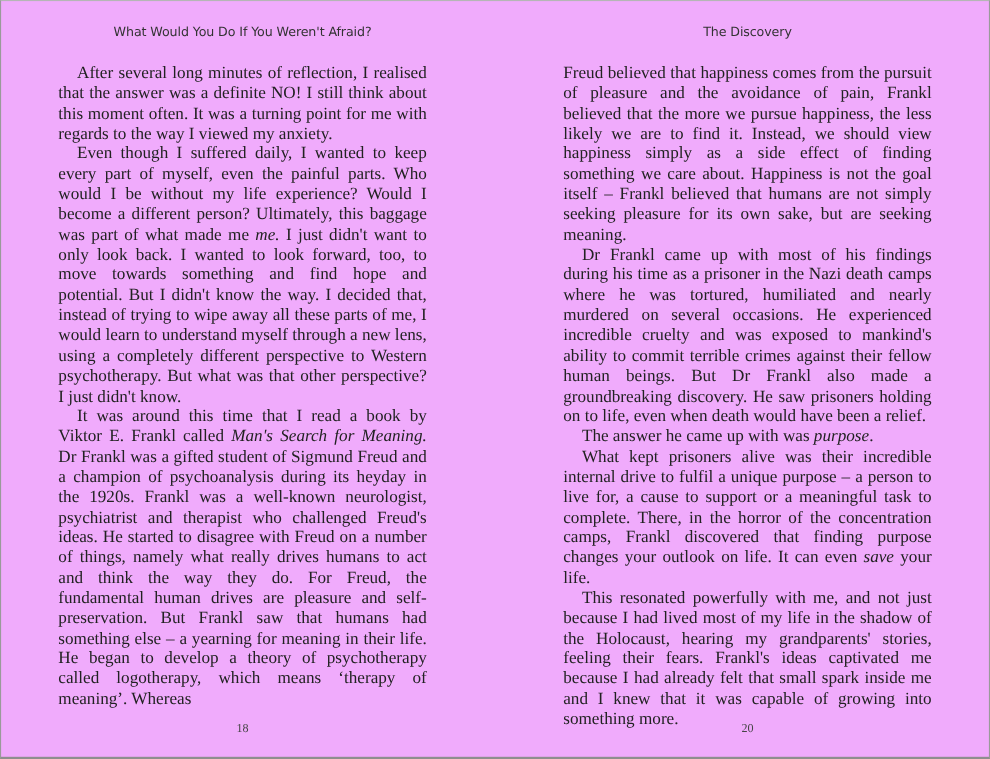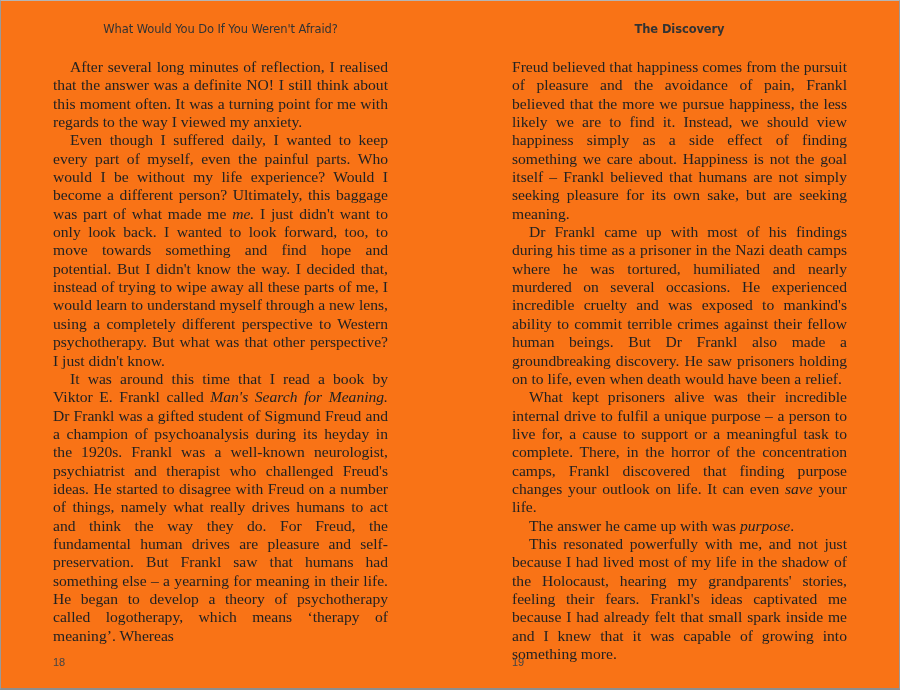--- a/index.html
+++ b/index.html
@@ -1,48 +1,48 @@
 <!DOCTYPE html>
 <html><head>
 <meta charset="utf-8">
 <style>
   html, body { margin: 0; padding: 0; background: #ffffff; }
   body { width: 900px; height: 690px; position: relative; overflow: hidden; }
   .spread {
     position: absolute; left: 0; top: 0; width: 898px; height: 687px;
     border-left: 1px solid #9a9a9a; border-top: 1px solid #b5b5b5;
     border-right: 1px solid #9a9a9a; border-bottom: 2px solid #8e8e8e;
-    background: #f97316;
+    background: #f0abfc;
   }
   .page { position: absolute; top: 0; height: 687px; }
   .page.left { left: 0; width: 449px; }
   .page.right { left: 449px; width: 449px; }
   .running-head {
     position: absolute; top: 21px; left: 0; right: 0;
     text-align: center;
     font-family: "DejaVu Sans", sans-serif;
     font-size: 11.5px; color: #333; letter-spacing: -0.1px;
   }
   .page.left .running-head { left: 52px; width: 335px; right: auto; }
-  .page.right .running-head { left: 62px; width: 335px; right: auto; font-weight: bold; }
+  .page.right .running-head { left: 62px; width: 335px; right: auto; }
   .body {
     position: absolute; top: 57px;
     font-family: "Liberation Serif", serif;
     font-size: 15.6px; line-height: 18.35px; color: #222;
     text-align: justify;
   }
   .page.left .body { left: 52px; width: 335px; }
   .page.right .body { left: 62px; width: 335px; }
   .body p { margin: 0; text-indent: 17px; }
   .body p.noindent { text-indent: 0; }
   .body em { }
   .folio {
     position: absolute; top: 655px; left: 0; right: 0;
-    text-align: left;
-    font-family: Liberation Sans, sans-serif; font-size: 11px; color: #444;
+    text-align: center;
+    font-family: Liberation Serif, serif; font-size: 11px; color: #444;
   }
   .page.left .folio { left: 52px; width: 335px; right: auto; }
   .page.right .folio { left: 62px; width: 335px; right: auto; }
 </style>
 </head>
 <body>
 
 <div class="spread">
   <div class="page left">
     <div class="running-head">What Would You Do If You Weren't Afraid?</div>
@@ -51,19 +51,19 @@
         <p><span>Even though I suffered daily, I wanted to keep every part of myself, even the painful parts. Who would I be without my life experience? Would I become a different person? Ultimately, this baggage was part of what made me </span><em>me.</em><span> I just didn't want to only look back. I wanted to look forward, too, to move towards something and find hope and potential. But I didn't know the way. I decided that, instead of trying to wipe away all these parts of me, I would learn to understand myself through a new lens, using a completely different perspective to Western psychotherapy. But what was that other perspective? I just didn't know.</span></p>
         <p><span>It was around this time that I read a book by Viktor E. Frankl called </span><em>Man's Search for Meaning.</em><span> Dr Frankl was a gifted student of Sigmund Freud and a champion of psychoanalysis during its heyday in the 1920s. Frankl was a well-known neurologist, psychiatrist and therapist who challenged Freud's ideas. He started to disagree with Freud on a number of things, namely what really drives humans to act and think the way they do. For Freud, the fundamental human drives are pleasure and self-preservation. But Frankl saw that humans had something else – a yearning for meaning in their life. He began to develop a theory of psychotherapy called logotherapy, which means ‘therapy of meaning’. Whereas</span></p>
       </div>
     <div class="folio">18</div>
   </div>
   <div class="page right">
     <div class="running-head">The Discovery</div>
     <div class="body">
         <p class="noindent"><span>Freud believed that happiness comes from the pursuit of pleasure and the avoidance of pain, Frankl believed that the more we pursue happiness, the less likely we are to find it. Instead, we should view happiness simply as a side effect of finding something we care about. Happiness is not the goal itself – Frankl believed that humans are not simply seeking pleasure for its own sake, but are seeking meaning.</span></p>
         <p><span>Dr Frankl came up with most of his findings during his time as a prisoner in the Nazi death camps where he was tortured, humiliated and nearly murdered on several occasions. He experienced incredible cruelty and was exposed to mankind's ability to commit terrible crimes against their fellow human beings. But Dr Frankl also made a groundbreaking discovery. He saw prisoners holding on to life, even when death would have been a relief.</span></p>
+        <p><span>The answer he came up with was </span><em>purpose</em><span>.</span></p>
         <p><span>What kept prisoners alive was their incredible internal drive to fulfil a unique purpose – a person to live for, a cause to support or a meaningful task to complete. There, in the horror of the concentration camps, Frankl discovered that finding purpose changes your outlook on life. It can even </span><em>save</em><span> your life.</span></p>
-        <p><span>The answer he came up with was </span><em>purpose</em><span>.</span></p>
         <p><span>This resonated powerfully with me, and not just because I had lived most of my life in the shadow of the Holocaust, hearing my grandparents' stories, feeling their fears. Frankl's ideas captivated me because I had already felt that small spark inside me and I knew that it was capable of growing into something more.</span></p>
       </div>
-    <div class="folio">19</div>
+    <div class="folio">20</div>
   </div>
 </div>
 
 </body></html>

